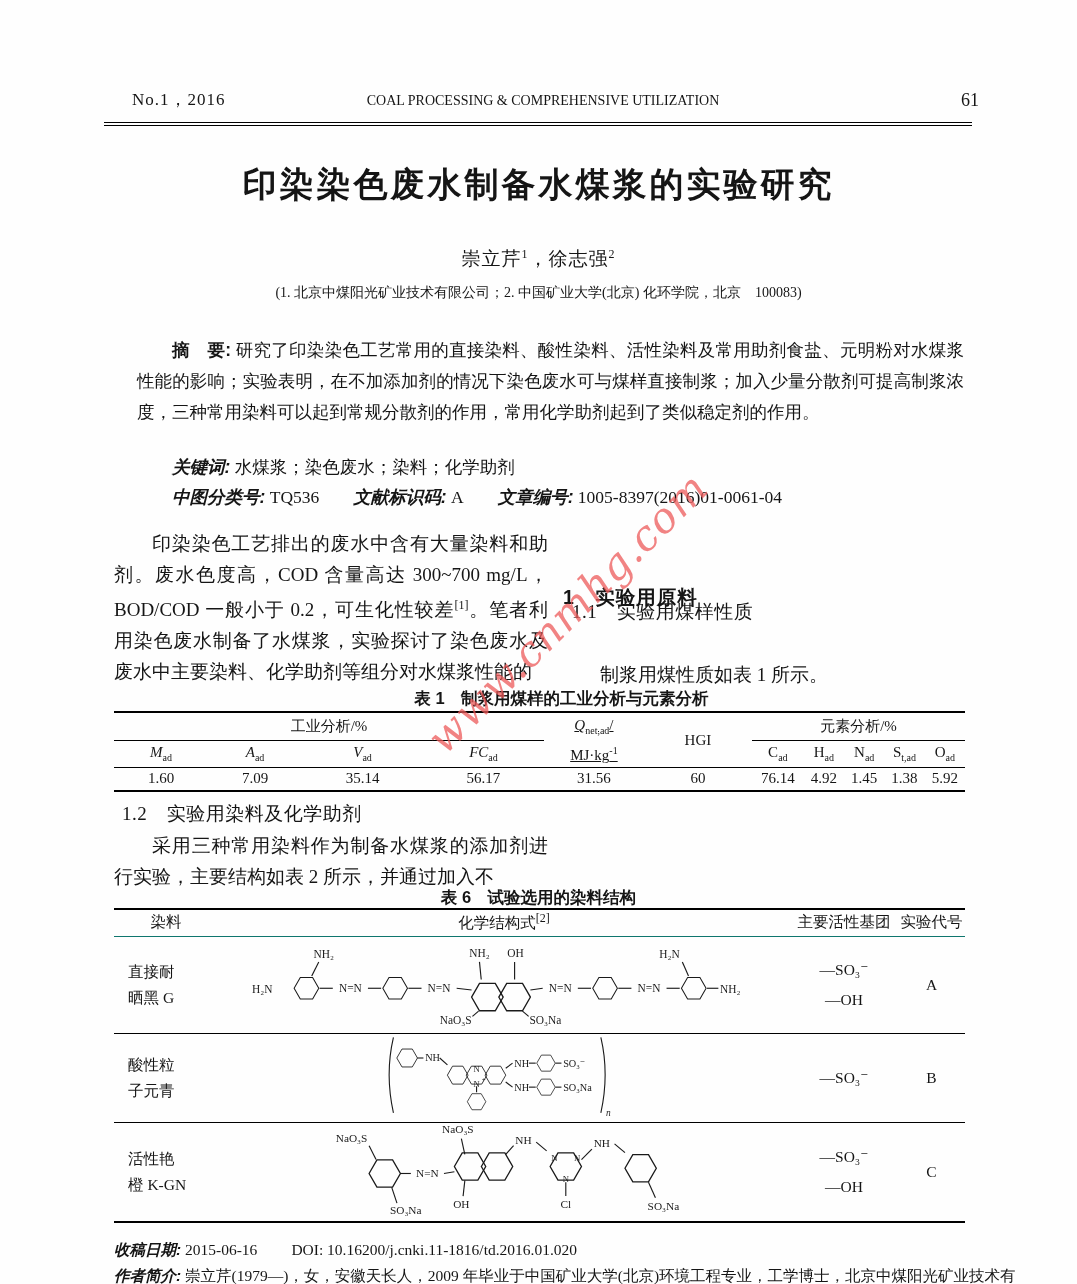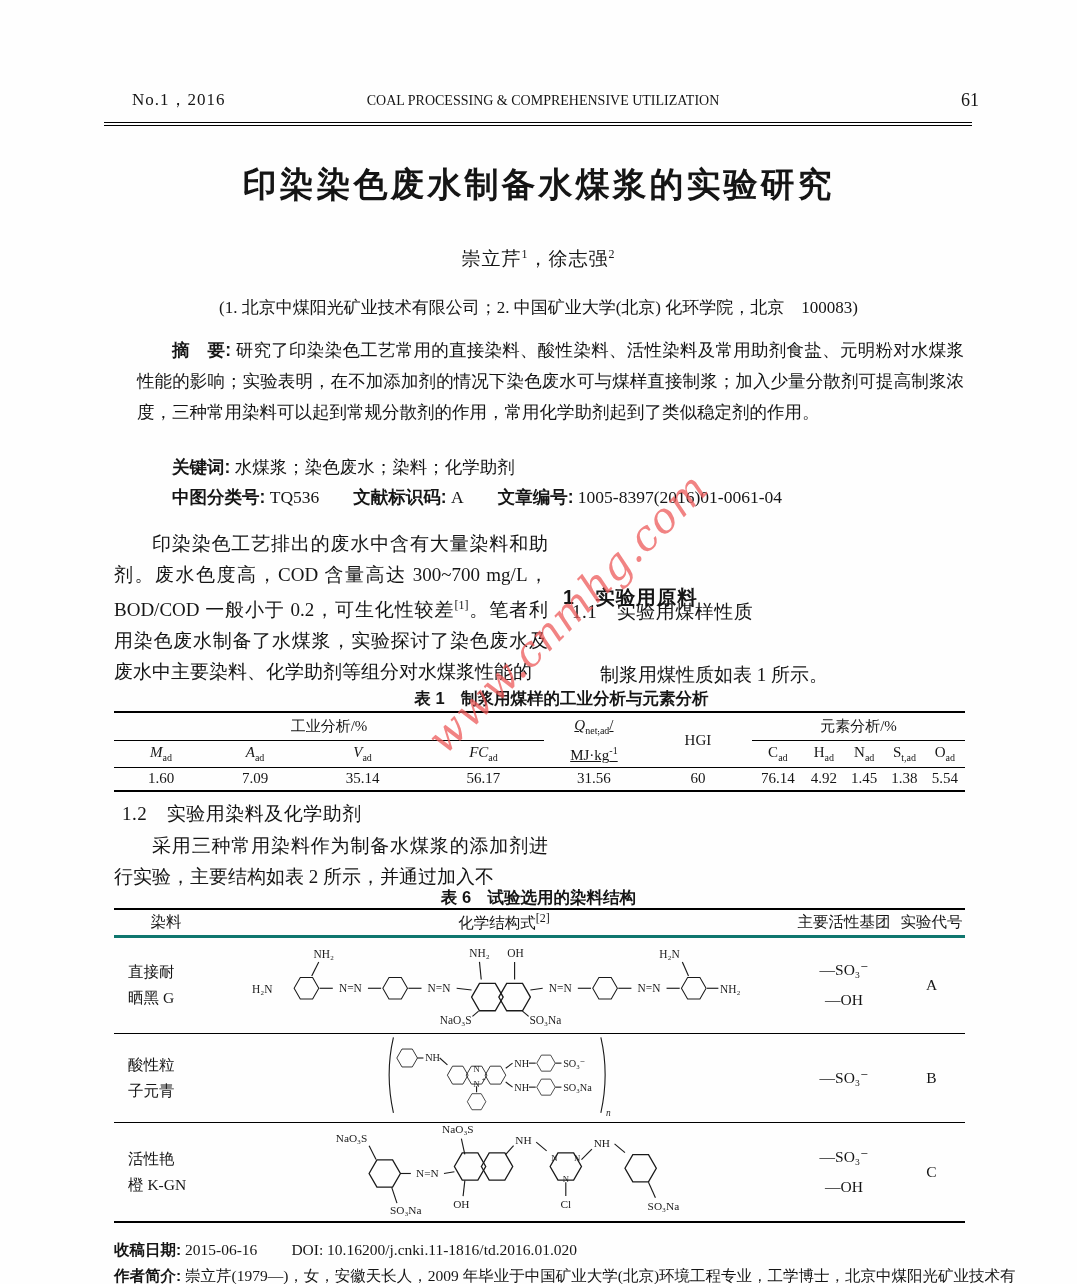--- a/index.html
+++ b/index.html
@@ -15,27 +15,27 @@
   .hdr-issue { left:132px; top:88px; font-size:17px; letter-spacing:1px; }
   .hdr-cn { top:62px; font-size:20px; letter-spacing:13px; text-indent:13px; font-weight:500; }
   .hdr-en { top:93px; font-size:14px; letter-spacing:0px;padding-left:9px; }
   .hdr-page { left:auto; right:98px; top:90px; font-size:18px; }
   .dbl-rule { left:104px; top:122px; width:868px; height:4px;
     border-top:1.6px solid #000; border-bottom:1.6px solid #000; }
   
   .title { top:162px; font-size:34px; font-weight:bold; letter-spacing:3px; font-family:"Liberation Sans","DejaVu Sans",sans-serif; }
   .authors { top:246px; font-size:19px; letter-spacing:1px; }
   .authors sup { font-size:12px; }
-  .affil { top:296px; font-size:17px;text-align:center; }
+  .affil { top:284px; font-size:14px;text-align:center; }
   
   .abstract { left:137px; top:335px; width:827px; font-size:17.5px; line-height:31px; text-align:justify; }
   .abstract .lbl { font-weight:bold; font-family:"Liberation Sans","DejaVu Sans",sans-serif; }
   .kw { left:172px; top:455px; font-size:17.5px; }
   .clc { left:172px; top:485px; font-size:17.5px; }
-  .blbl { font-weight:bold; font-family:"Liberation Sans","DejaVu Sans",sans-serif; }
+  .blbl { font-weight:bold; font-family:"Liberation Sans","DejaVu Sans",sans-serif;font-style:italic; }
   .sp2 { display:inline-block; width:34px; }
   
   .body-txt { font-size:19px; line-height:30.6px; text-align:justify; }
   .ind { text-indent:2em; }
   .col-l { left:114px; top:529px; width:434px; }
   .col-r1 { left:563px; top:529px; width:402px; }
   .sec-h1 { left:563px; top:584px; font-size:19.5px; font-weight:bold; font-family:"Liberation Sans","DejaVu Sans",sans-serif; letter-spacing:1px; }
   .sec-h2 { font-size:19px; letter-spacing:0.5px; }
   .h2-11 { left:572px; top:599px; }
   .t11 { left:600px; top:662px; font-size:19px; }
@@ -52,21 +52,21 @@
         border-top:2.4px solid #000; border-bottom:2.4px solid #000; }
   .t1 td { text-align:center; padding:2px 0; height:23px; vertical-align:middle; }
   .t1 .bb { border-bottom:1px solid #000; }
   .t1 sub { font-size:10px; }
   .t1 sup { font-size:10px; }
   .t1 .qcell { line-height:20px;text-decoration:underline; }
   
   .t2 { left:114px; top:908px; width:851px; font-size:15.5px;
         border-top:2.4px solid #000; border-bottom:2.4px solid #000; }
   .t2 td { vertical-align:middle; text-align:center; }
-  .t2 tr.hd td { height:27px; border-bottom:3px solid #0f766e;font-family:Liberation Serif, serif; }
+  .t2 tr.hd td { height:27px; border-bottom:1px solid #0f766e;font-family:Liberation Serif, serif; }
   .t2 tr.r td { border-bottom:1px solid #000; }
   .t2 tr.r:last-child td { border-bottom:none; }
   .t2 .dye { text-align:left; padding-left:14px; line-height:26px; }
   .t2 .grp div { line-height:30px; }
   .chem text { font-family:"Liberation Serif","DejaVu Serif",serif; fill:#1a1a1a; }
   .chem line, .chem path { stroke:#1a1a1a; stroke-width:1.3; fill:none; }
   
   .fn-rule { left:114px; top:1222px; width:272px; border-top:1.6px solid #000; }
   .fn1 { left:114px; top:1240px; font-size:15.5px; }
   .fn2 { left:114px; top:1266px; font-size:15.5px; white-space:nowrap; }
@@ -131,21 +131,21 @@
       <td>1.60</td>
       <td>7.09</td>
       <td>35.14</td>
       <td>56.17</td>
       <td>31.56</td>
       <td>60</td>
       <td>76.14</td>
       <td>4.92</td>
       <td>1.45</td>
       <td>1.38</td>
-      <td>5.54</td>
+      <td>5.92</td>
     </tr>
   </tbody>
     </table>
 
   <div class="abs sec-h2 h2-12">1.2　实验用染料及化学助剂</div>
   <div class="abs p12l body-txt ind">采用三种常用染料作为制备水煤浆的添加剂进行实验，主要结构如表 2 所示，并通过加入不</div>
 
   <div class="abs ctr cap2">表 6　试验选用的染料结构</div>
   <table class="abs t2">
     <tbody>

